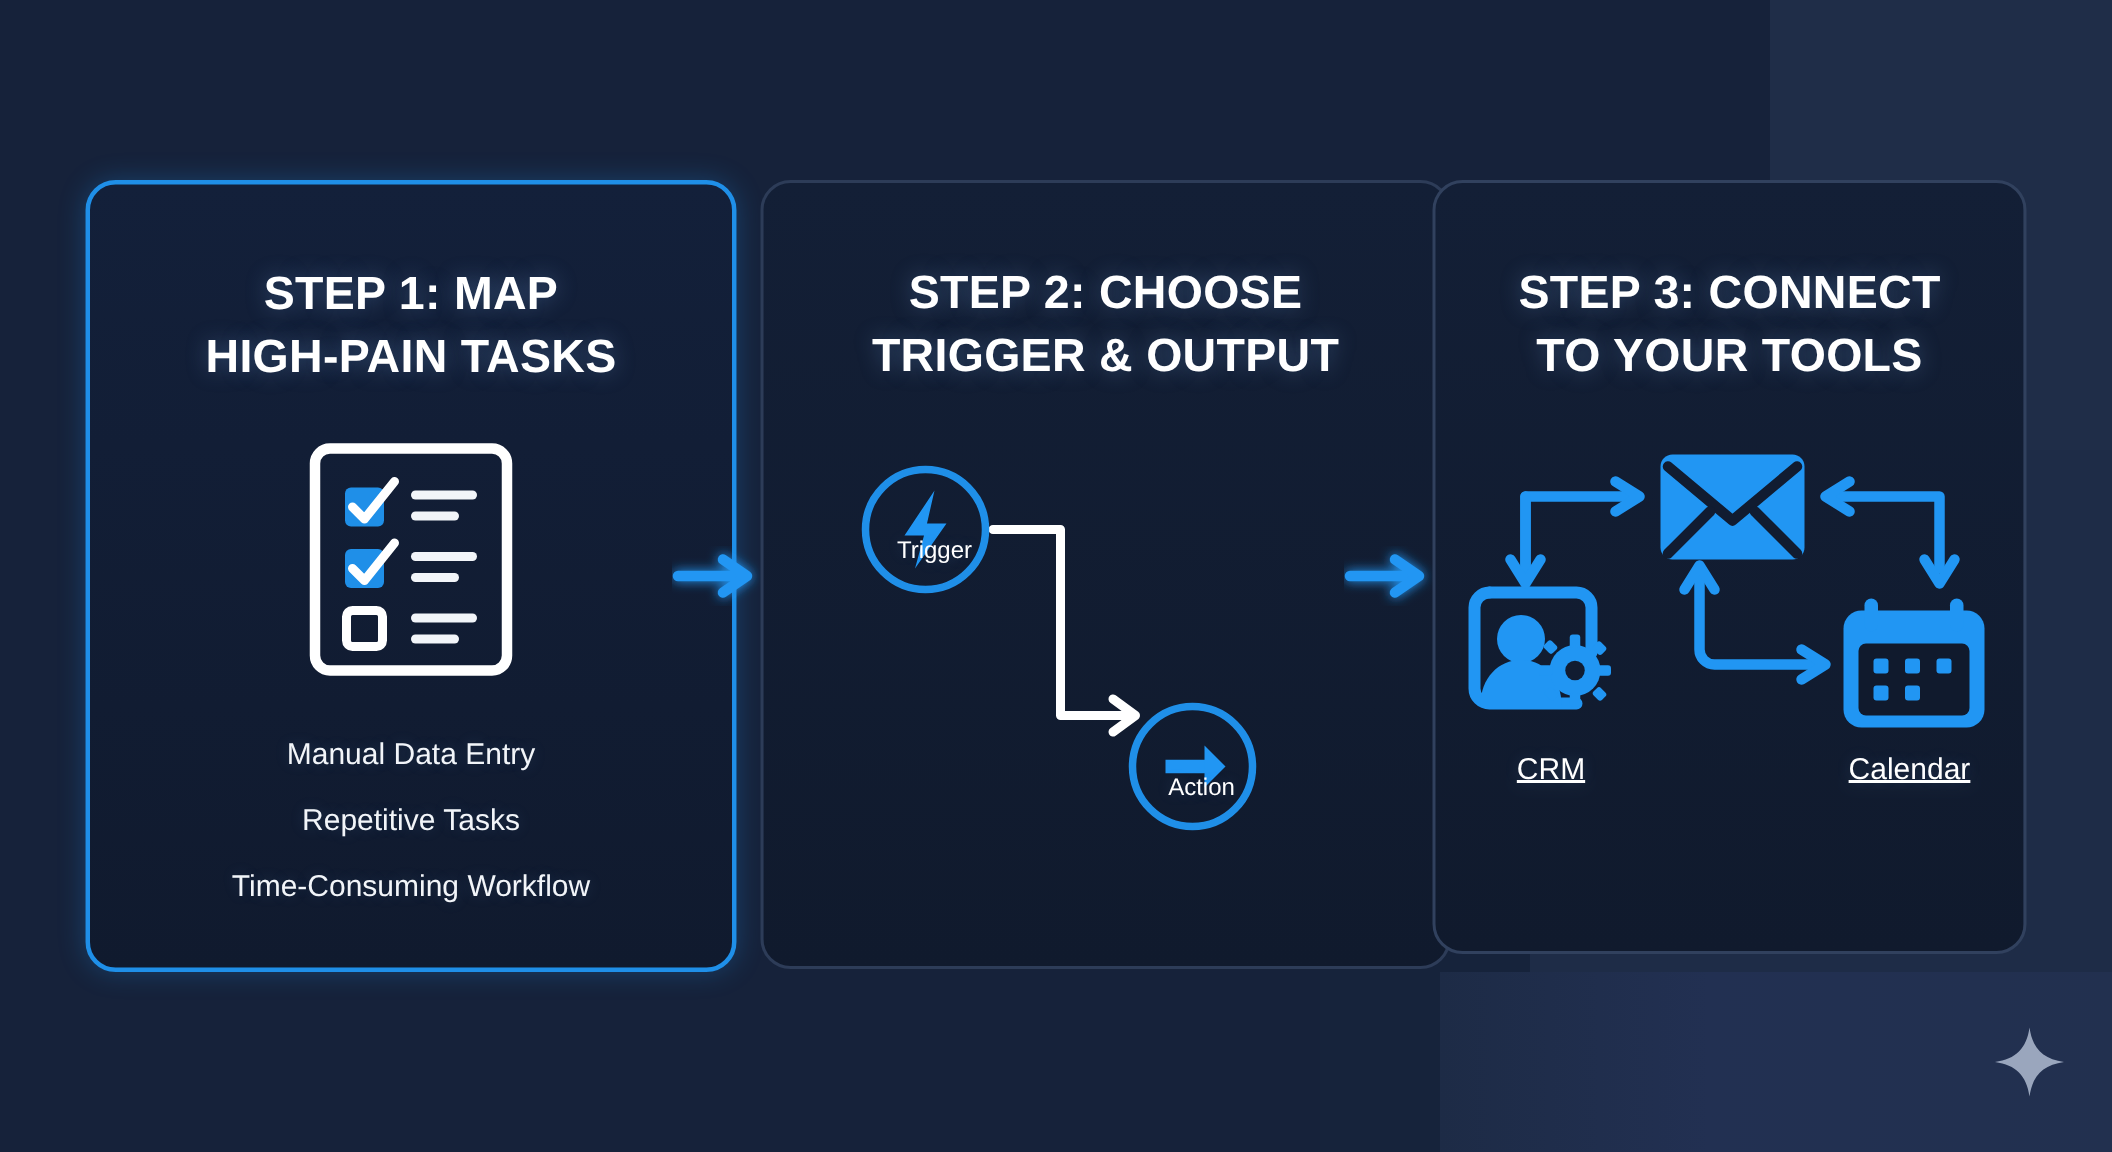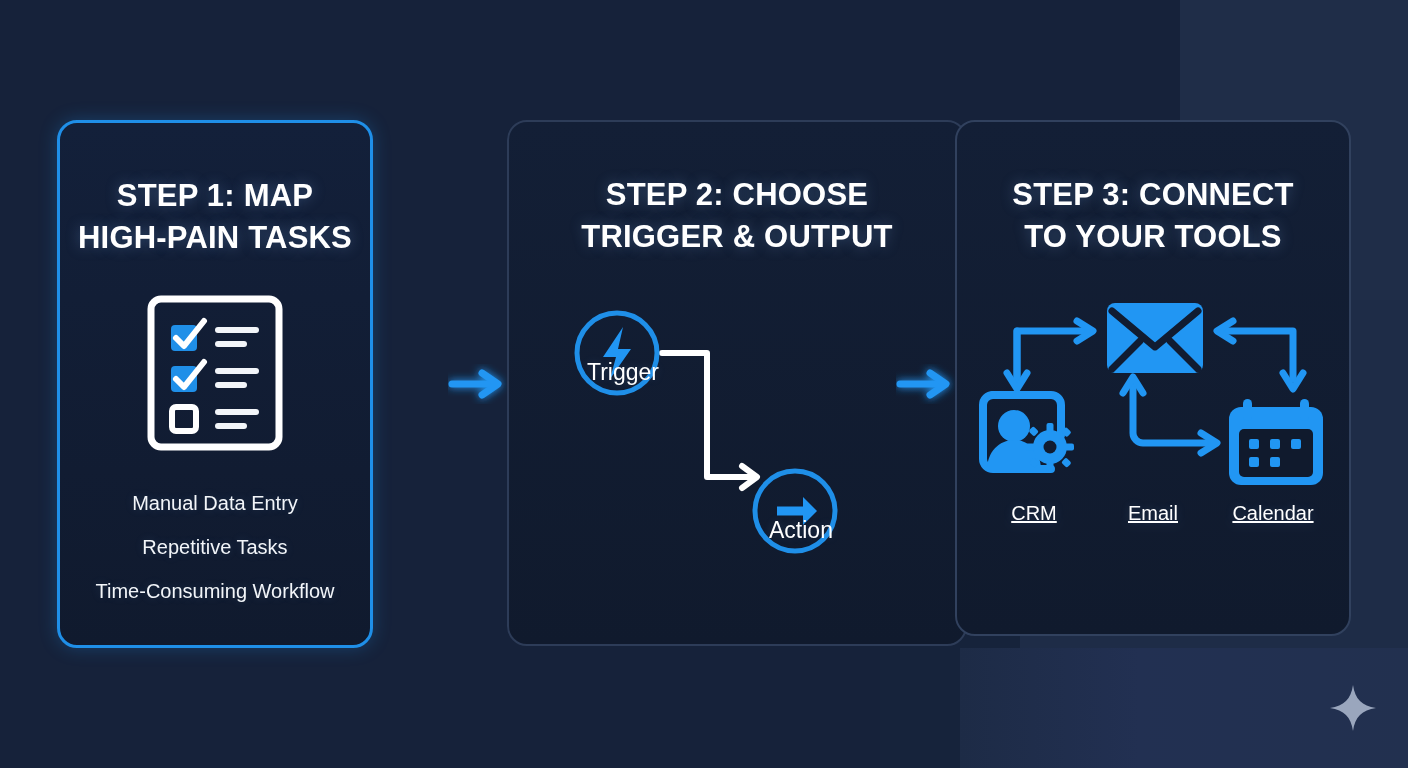--- a/index.html
+++ b/index.html
@@ -38,21 +38,21 @@
   }
 
   
   .panel{
     position:absolute;
     border-radius:20px;
     box-sizing:border-box;
     background:#111c31;
   }
   .panel.p1{
-    left:57px;top:120px;width:316px;height:528px;
+    left:57px;top:120px;width:434px;height:528px;
     border:3px solid #1f8fe8;
     background:linear-gradient(180deg,#13203a 0%,#101a2e 100%);
     box-shadow:0 0 18px rgba(31,143,232,.28);
   }
   .panel.p2{
     left:507px;top:120px;width:460px;height:526px;
     border:2px solid #2d3c58;
     background:linear-gradient(180deg,#131f36 0%,#101a2d 100%);
   }
   .panel.p3{
@@ -84,21 +84,21 @@
   }
 
   
   .mid-arrow{position:absolute;width:64px;height:40px;}
   .mid-arrow.a1{left:448px;top:364px;}
   .mid-arrow.a2{left:896px;top:364px;}
 
   
   .p2-flow{position:absolute;left:0;top:155px;width:396px;height:340px;}
   .node-label{
-    position:absolute;color:#ffffff;font-size:23px;text-align:center;width:160px;
+    position:absolute;color:#ffffff;font-size:16px;text-align:center;width:160px;
     text-shadow:0 0 10px rgba(120,170,230,.2);
   }
   .lbl-trigger{left:34px;top:237px;}
   .lbl-action{left:212px;top:395px;text-align:center;}
 
   
   .p3-flow{position:absolute;left:0;top:165px;width:396px;height:250px;}
   .p3-labels{position:absolute;left:0;top:380px;width:396px;height:40px;}
   .p3-labels .lab{
     position:absolute;color:#ffffff;font-size:20px;text-align:center;width:160px;
@@ -275,16 +275,15 @@
       <path d="M326 86 L336 102 L346 86" fill="none" stroke="#2196f3" stroke-width="7" stroke-linecap="round" stroke-linejoin="round"></path>
 
       <path d="M176 96 V146 a10 10 0 0 0 10 10 H252" fill="none" stroke="#2196f3" stroke-width="7" stroke-linecap="round" stroke-linejoin="round"></path>
       <path d="M166 106 L176 90 L186 106" fill="none" stroke="#2196f3" stroke-width="7" stroke-linecap="round" stroke-linejoin="round"></path>
       <path d="M244 146 L260 156 L244 166" fill="none" stroke="#2196f3" stroke-width="7" stroke-linecap="round" stroke-linejoin="round"></path>
     </svg>
   </div>
 
   <div class="p3-labels">
     <div class="lab lab-crm">CRM</div>
-    <div class="lab lab-email">Email</div>
     <div class="lab lab-cal">Calendar</div>
   </div>
 </div>
 
 </body></html>

